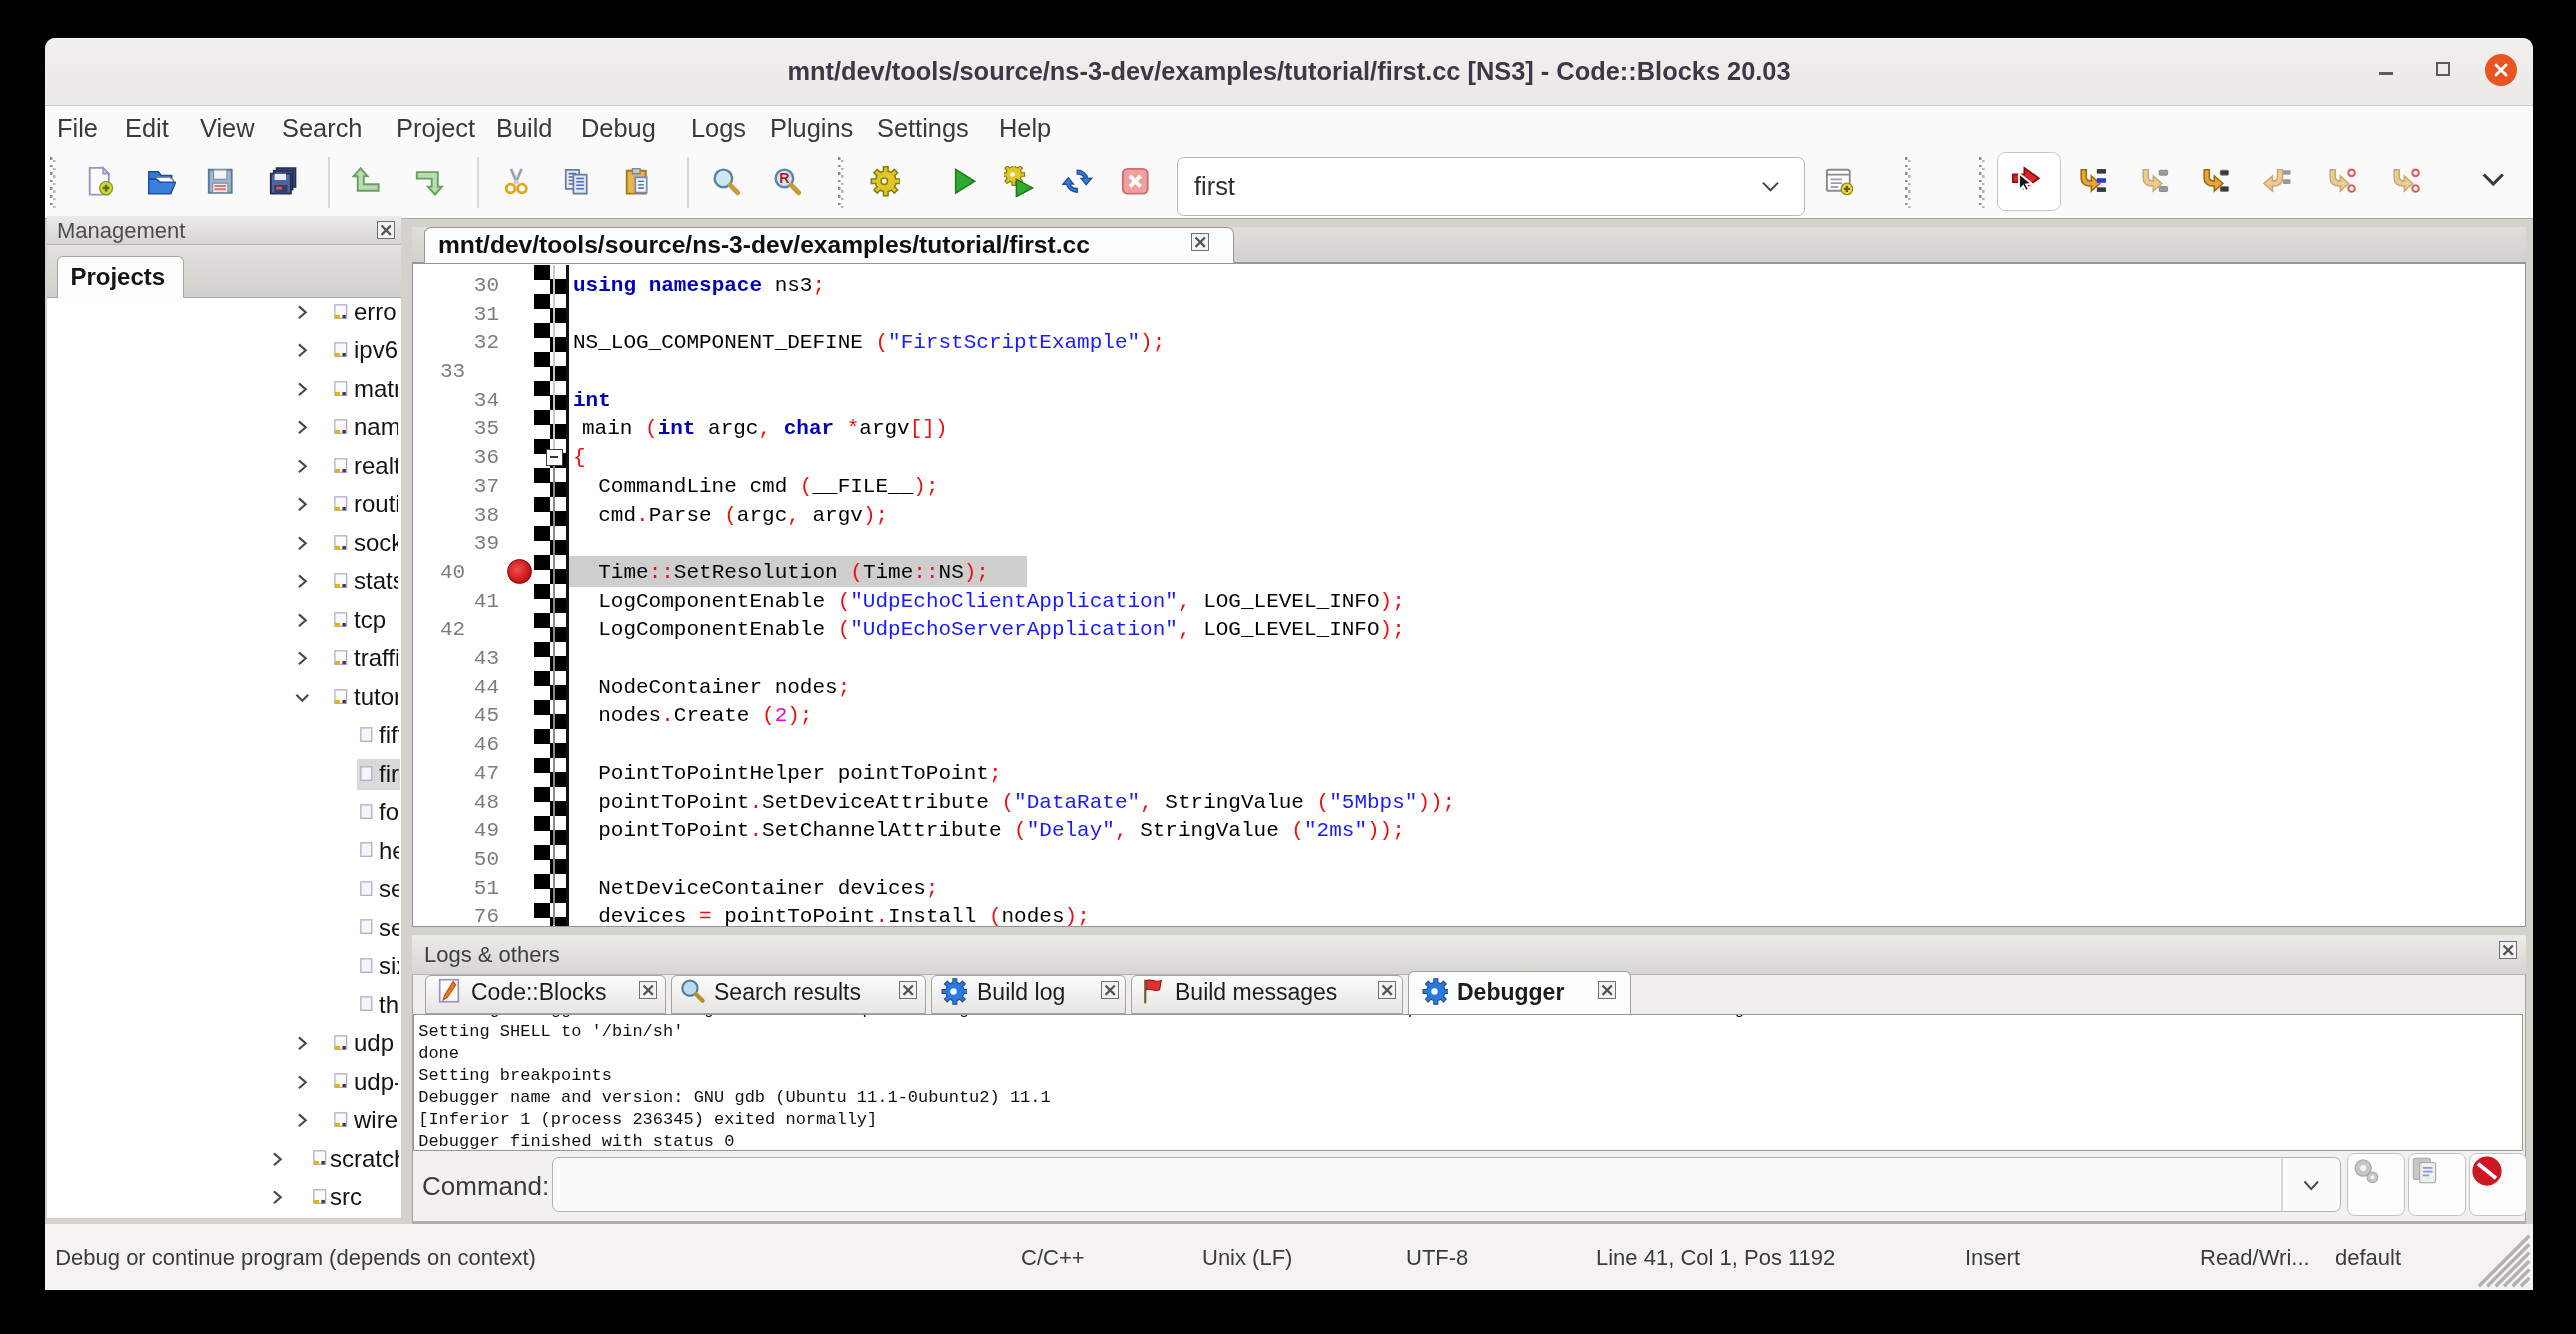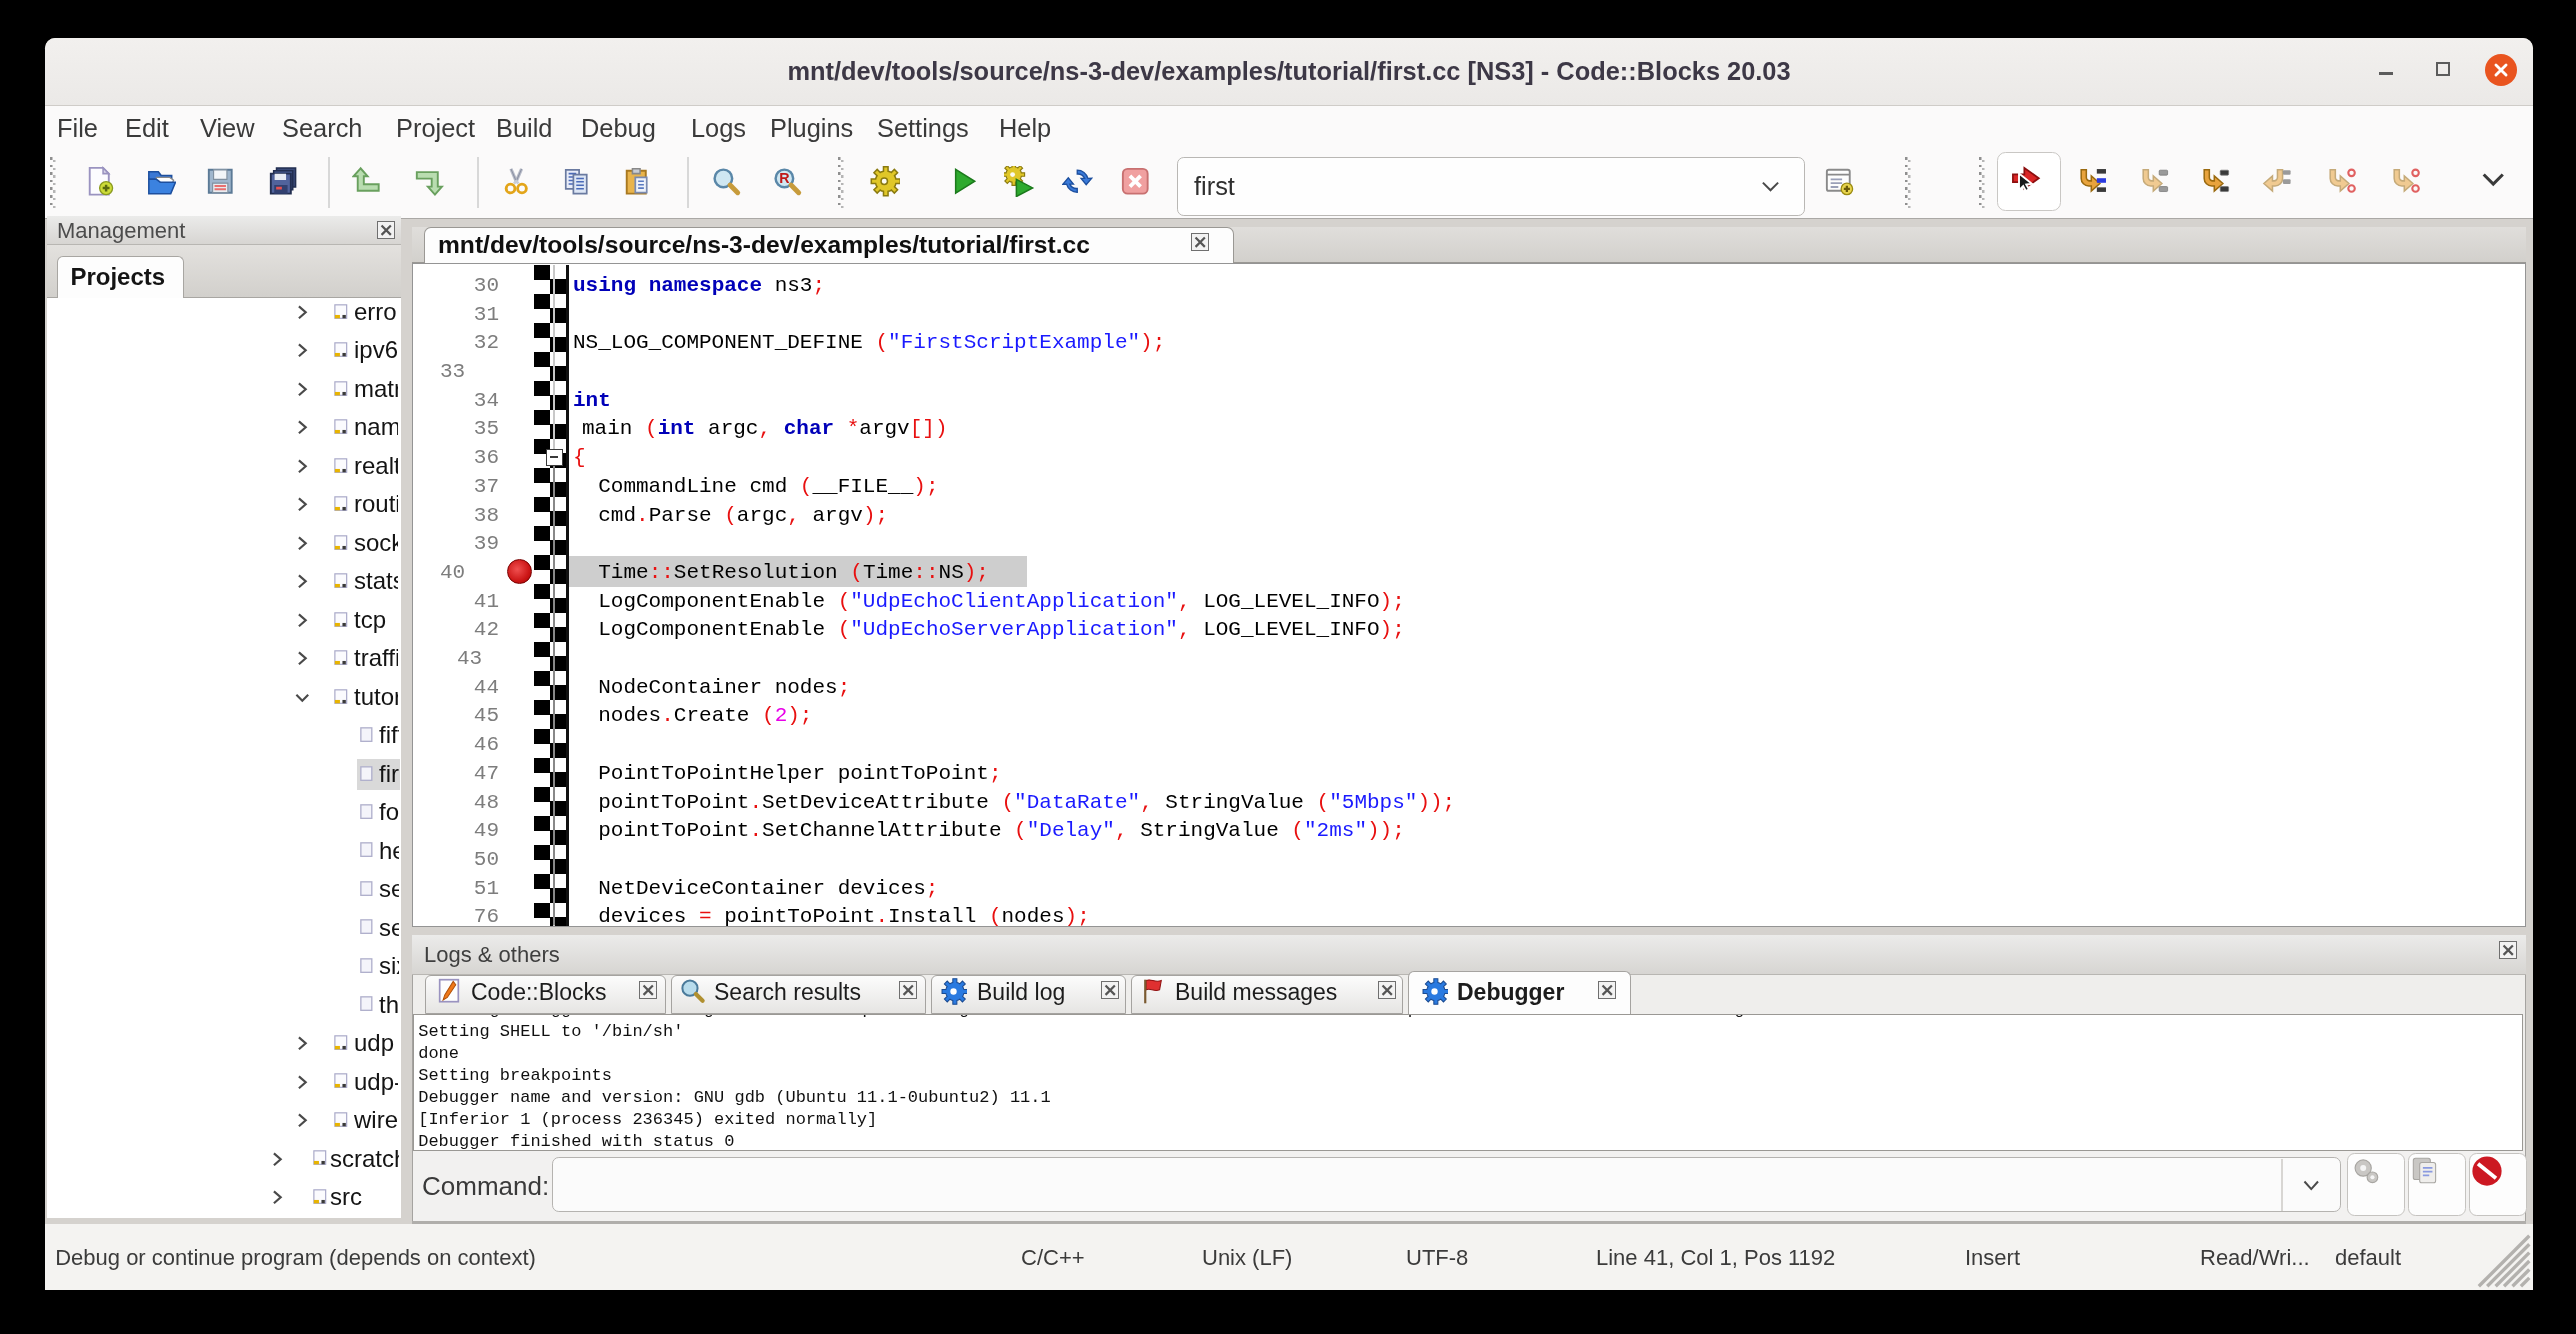--- a/index.html
+++ b/index.html
@@ -533,23 +533,23 @@
 <div class="ab mono" style="left:528px;top:405px;width:1948px;height:29px;line-height:29px;font-size:21px;color:#000;white-space:pre;overflow:hidden;z-index:4;"><span class="o">{</span></div>
 <div class="ab mono" style="left:395px;top:434px;width:59px;height:29px;line-height:29px;font-size:21px;color:#7d7d7d;text-align:right;">37</div>
 <div class="ab mono" style="left:528px;top:434px;width:1948px;height:29px;line-height:29px;font-size:21px;color:#000;white-space:pre;overflow:hidden;z-index:4;">  CommandLine cmd <span class="o">(</span>__FILE__<span class="o">);</span></div>
 <div class="ab mono" style="left:395px;top:463px;width:59px;height:29px;line-height:29px;font-size:21px;color:#7d7d7d;text-align:right;">38</div>
 <div class="ab mono" style="left:528px;top:463px;width:1948px;height:29px;line-height:29px;font-size:21px;color:#000;white-space:pre;overflow:hidden;z-index:4;">  cmd<span class="o">.</span>Parse <span class="o">(</span>argc<span class="o">,</span> argv<span class="o">);</span></div>
 <div class="ab mono" style="left:395px;top:491px;width:59px;height:29px;line-height:29px;font-size:21px;color:#7d7d7d;text-align:right;">39</div>
 <div class="ab mono" style="left:395px;top:520px;width:59px;height:29px;line-height:29px;font-size:21px;color:#7d7d7d;text-align:left;">40</div>
 <div class="ab mono" style="left:528px;top:520px;width:1948px;height:29px;line-height:29px;font-size:21px;color:#000;white-space:pre;overflow:hidden;z-index:4;">  Time<span class="o">::</span>SetResolution <span class="o">(</span>Time<span class="o">::</span>NS<span class="o">);</span></div>
 <div class="ab mono" style="left:395px;top:549px;width:59px;height:29px;line-height:29px;font-size:21px;color:#7d7d7d;text-align:right;">41</div>
 <div class="ab mono" style="left:528px;top:549px;width:1948px;height:29px;line-height:29px;font-size:21px;color:#000;white-space:pre;overflow:hidden;z-index:4;">  LogComponentEnable <span class="o">(</span><span class="s">"UdpEchoClientApplication"</span><span class="o">,</span> LOG_LEVEL_INFO<span class="o">);</span></div>
-<div class="ab mono" style="left:395px;top:577px;width:59px;height:29px;line-height:29px;font-size:21px;color:#7d7d7d;text-align:right;">42</div>
+<div class="ab mono" style="left:395px;top:577px;width:59px;height:29px;line-height:29px;font-size:21px;color:#7d7d7d;">42</div>
 <div class="ab mono" style="left:528px;top:577px;width:1948px;height:29px;line-height:29px;font-size:21px;color:#000;white-space:pre;overflow:hidden;z-index:4;">  LogComponentEnable <span class="o">(</span><span class="s">"UdpEchoServerApplication"</span><span class="o">,</span> LOG_LEVEL_INFO<span class="o">);</span></div>
-<div class="ab mono" style="left:395px;top:606px;width:59px;height:29px;line-height:29px;font-size:21px;color:#7d7d7d;text-align:center;">43</div>
+<div class="ab mono" style="left:395px;top:606px;width:59px;height:29px;line-height:29px;font-size:21px;color:#7d7d7d;text-align:right;">43</div>
 <div class="ab mono" style="left:395px;top:635px;width:59px;height:29px;line-height:29px;font-size:21px;color:#7d7d7d;text-align:right;">44</div>
 <div class="ab mono" style="left:528px;top:635px;width:1948px;height:29px;line-height:29px;font-size:21px;color:#000;white-space:pre;overflow:hidden;z-index:4;">  NodeContainer nodes<span class="o">;</span></div>
 <div class="ab mono" style="left:395px;top:663px;width:59px;height:29px;line-height:29px;font-size:21px;color:#7d7d7d;text-align:right;">45</div>
 <div class="ab mono" style="left:528px;top:663px;width:1948px;height:29px;line-height:29px;font-size:21px;color:#000;white-space:pre;overflow:hidden;z-index:4;">  nodes<span class="o">.</span>Create <span class="o">(</span><span class="n">2</span><span class="o">);</span></div>
 <div class="ab mono" style="left:395px;top:692px;width:59px;height:29px;line-height:29px;font-size:21px;color:#7d7d7d;text-align:right;">46</div>
 <div class="ab mono" style="left:395px;top:721px;width:59px;height:29px;line-height:29px;font-size:21px;color:#7d7d7d;text-align:right;">47</div>
 <div class="ab mono" style="left:528px;top:721px;width:1948px;height:29px;line-height:29px;font-size:21px;color:#000;white-space:pre;overflow:hidden;z-index:4;">  PointToPointHelper pointToPoint<span class="o">;</span></div>
 <div class="ab mono" style="left:395px;top:750px;width:59px;height:29px;line-height:29px;font-size:21px;color:#7d7d7d;text-align:right;">48</div>
 <div class="ab mono" style="left:528px;top:750px;width:1948px;height:29px;line-height:29px;font-size:21px;color:#000;white-space:pre;overflow:hidden;z-index:4;">  pointToPoint<span class="o">.</span>SetDeviceAttribute <span class="o">(</span><span class="s">"DataRate"</span><span class="o">,</span> StringValue <span class="o">(</span><span class="s">"5Mbps"</span><span class="o">));</span></div>
 <div class="ab mono" style="left:395px;top:778px;width:59px;height:29px;line-height:29px;font-size:21px;color:#7d7d7d;text-align:right;">49</div>

